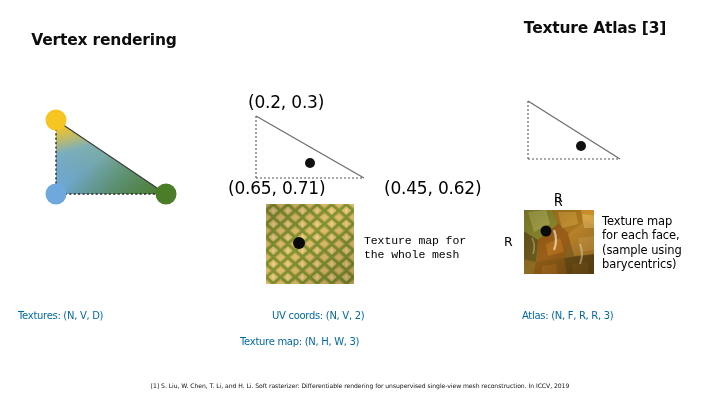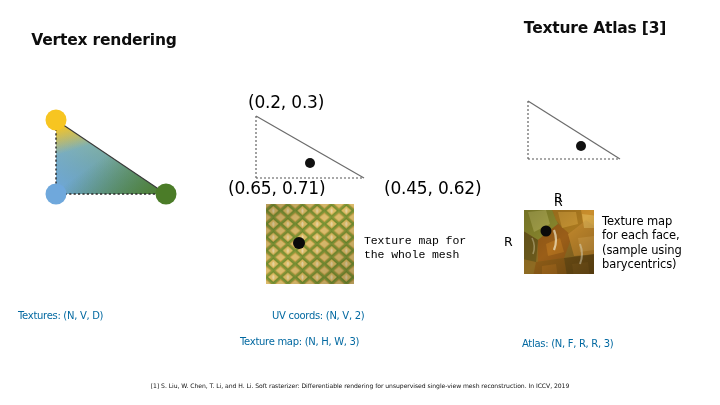--- a/index.html
+++ b/index.html
@@ -91,21 +91,21 @@
   
   .shape-line {
     font-size: 10px;
     color: #0369a1;
     white-space: nowrap;
     letter-spacing: -0.3px;
   }
   #shape-textures  { left: 18px;  top: 310px; }
   #shape-uvcoords  { left: 240px; top: 310px; margin-left: 32px; }
   #shape-texmap    { left: 240px; top: 336px; }
-  #shape-atlas     { left: 522px; top: 310px; margin-top: 28px; }
+  #shape-atlas     { left: 522px; top: 310px; }
 
   
   #footer-citation {
     left: 0; top: 382px; width: 720px;
     text-align: center;
     font-size: 6.1px;
     color: #111;
     letter-spacing: -0.05px;
     white-space: nowrap;
   }

